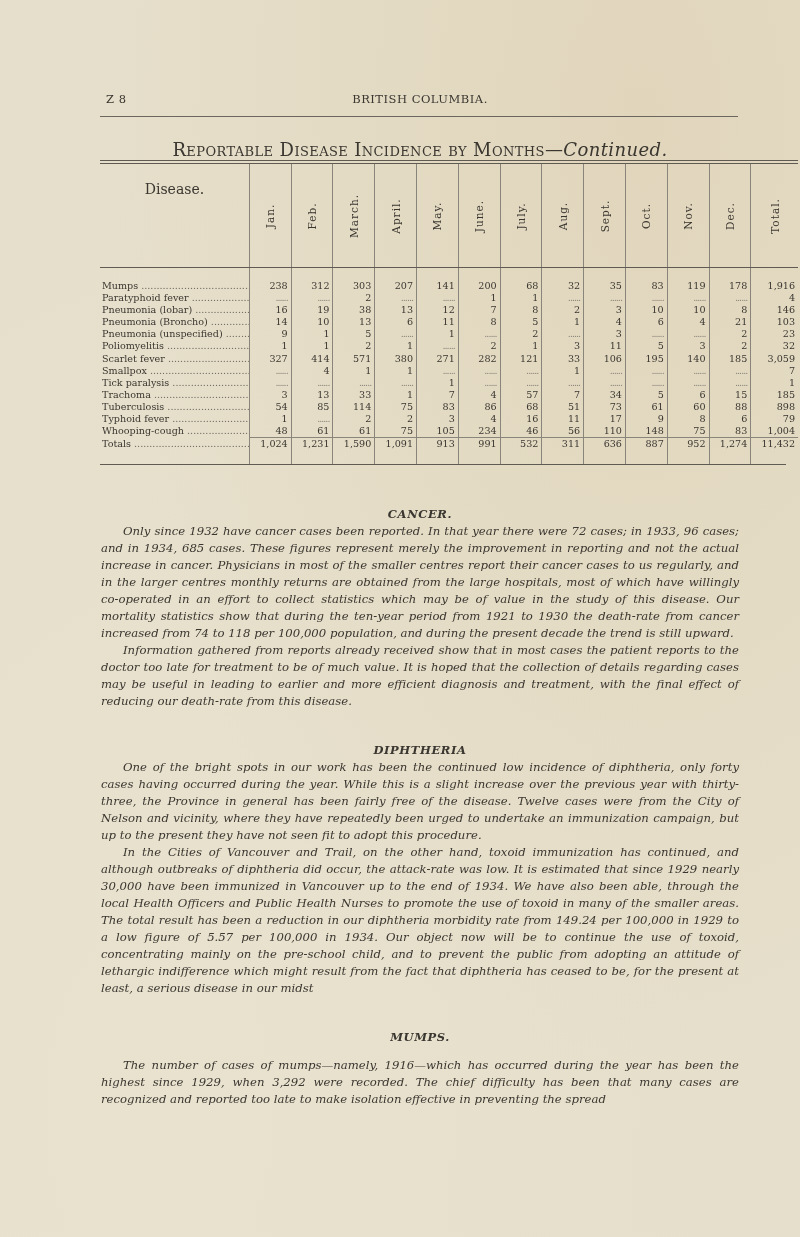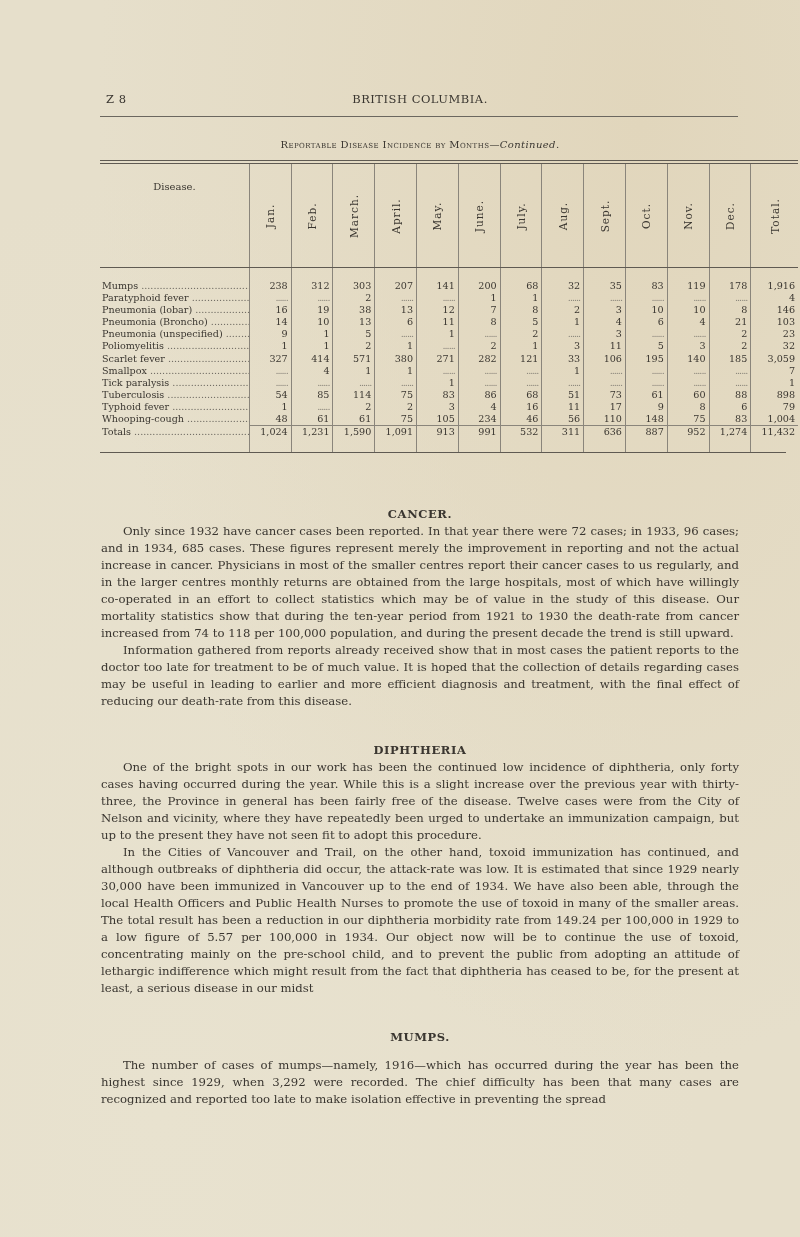--- a/index.html
+++ b/index.html
@@ -17,21 +17,21 @@
     font-size: 11.5px; letter-spacing: 0.5px;
   }
   .running-head .folio { position: absolute; left: 6px; top: 0; }
   .running-head .title { position: absolute; left: 0; width: 640px; text-align: center; top: 0; }
   .head-rule {
     position: absolute; top: 116px; left: 100px; width: 638px; height: 0;
     border-top: 1.5px solid #6b675f;
   }
   .table-title {
     position: absolute; top: 139px; left: 100px; width: 640px; text-align: center;
-    font-size: 10px; letter-spacing: 0.4px;
+    font-size: 18px; letter-spacing: 0.4px;
   }
   .table-title .sc { font-variant: small-caps; }
   .table-title .it { font-style: italic; }
 
   .tbl-wrap { position: absolute; top: 160px; left: 100px; width: 698px; }
   .double-rule { border-top: 1px solid #5f5a52; border-bottom: 1px solid #5f5a52; height: 2px; margin-left: 0; width: 698px; }
 
   table.dis {
     border-collapse: collapse;
     font-size: 9.6px;
@@ -44,21 +44,21 @@
   table.dis col.c-tot { width: 45px; }
 
   table.dis thead th {
     height: 86px;
     font-weight: normal;
     border-right: 1px solid #8a857b;
     border-bottom: 1px solid #5f5a52;
     vertical-align: middle;
     position: relative;
   }
-  table.dis thead th.name { text-align: center; vertical-align: top; padding-top: 17px; font-size: 10px; }
+  table.dis thead th.name { text-align: center; vertical-align: top; padding-top: 17px; font-size: 14px; }
   table.dis thead th:last-child { border-right: none; }
   .vlabel {
     display: inline-block;
     transform: rotate(-90deg);
     white-space: nowrap;
     font-size: 10.5px;
     letter-spacing: 1px;
     position: absolute; left: 50%; top: 50%;
     transform-origin: center center;
     translate: -50% -50%;
@@ -79,20 +79,21 @@
   table.dis tbody tr.totals td { border-top: 1px solid #8a857b; padding-bottom: 14px; vertical-align: top; }
   table.dis tbody tr.totals td.name { text-align: right; border-top: none; }
   .dots::after { content: " ......................................................"; color: #6b675f; letter-spacing: 0; }
   .blank { color: #8a857b; letter-spacing: -1px; }
   .bottom-rule { width: 686px; border-top: 1.5px solid #5f5a52; }
 
   .body-text {
     position: absolute; left: 101px; width: 638px;
     font-size: 11.7px; line-height: 17px; text-align: justify;
     color: #3a3630;
+    font-style: italic;
   }
   .body-text p { margin: 0; text-indent: 22px; }
   .section-head { text-align: center; font-size: 11.5px; letter-spacing: 0.6px; margin: 0; }
   .sec-cancer { top: 506px; }
   .sec-diph { top: 742px; }
   .sec-mumps { top: 1029px; }
   .sec-mumps .section-head { font-weight: bold; margin-bottom: 11px; }
 </style>
 </head>
 <body>
@@ -309,20 +310,36 @@
           <td class="blank">......</td>
           <td class="blank">......</td>
           <td class="blank">......</td>
           <td class="blank">......</td>
           <td class="blank">......</td>
           <td class="blank">......</td>
           <td class="blank">......</td>
           <td>1</td>
         </tr>
         <tr>
+          <td class="name"><span class="dots">Trachoma</span></td>
+          <td>3</td>
+          <td>13</td>
+          <td>33</td>
+          <td>1</td>
+          <td>7</td>
+          <td>4</td>
+          <td>57</td>
+          <td>7</td>
+          <td>34</td>
+          <td>5</td>
+          <td>6</td>
+          <td>15</td>
+          <td>185</td>
+        </tr>
+        <tr>
           <td class="name"><span class="dots">Tuberculosis</span></td>
           <td>54</td>
           <td>85</td>
           <td>114</td>
           <td>75</td>
           <td>83</td>
           <td>86</td>
           <td>68</td>
           <td>51</td>
           <td>73</td>

